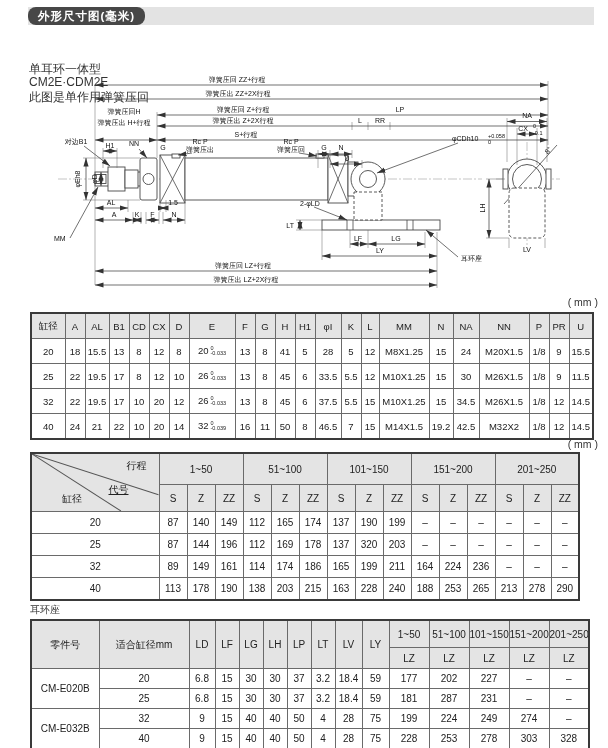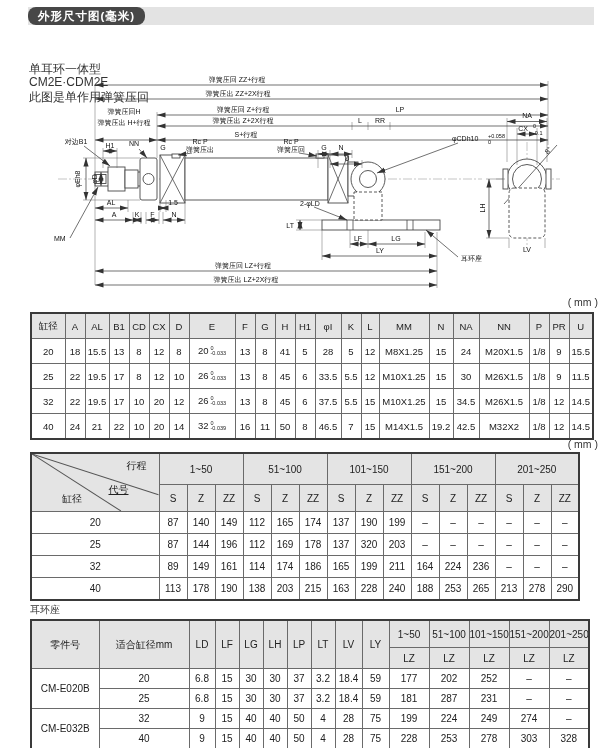--- a/index.html
+++ b/index.html
@@ -591,21 +591,21 @@
         <td>6.8</td>
         <td>15</td>
         <td>30</td>
         <td>30</td>
         <td>37</td>
         <td>3.2</td>
         <td>18.4</td>
         <td>59</td>
         <td>177</td>
         <td>202</td>
-        <td>252</td>
+        <td>227</td>
         <td>–</td>
         <td>–</td>
       </tr>
       <tr>
         <td>25</td>
         <td>6.8</td>
         <td>15</td>
         <td>30</td>
         <td>30</td>
         <td>37</td>

